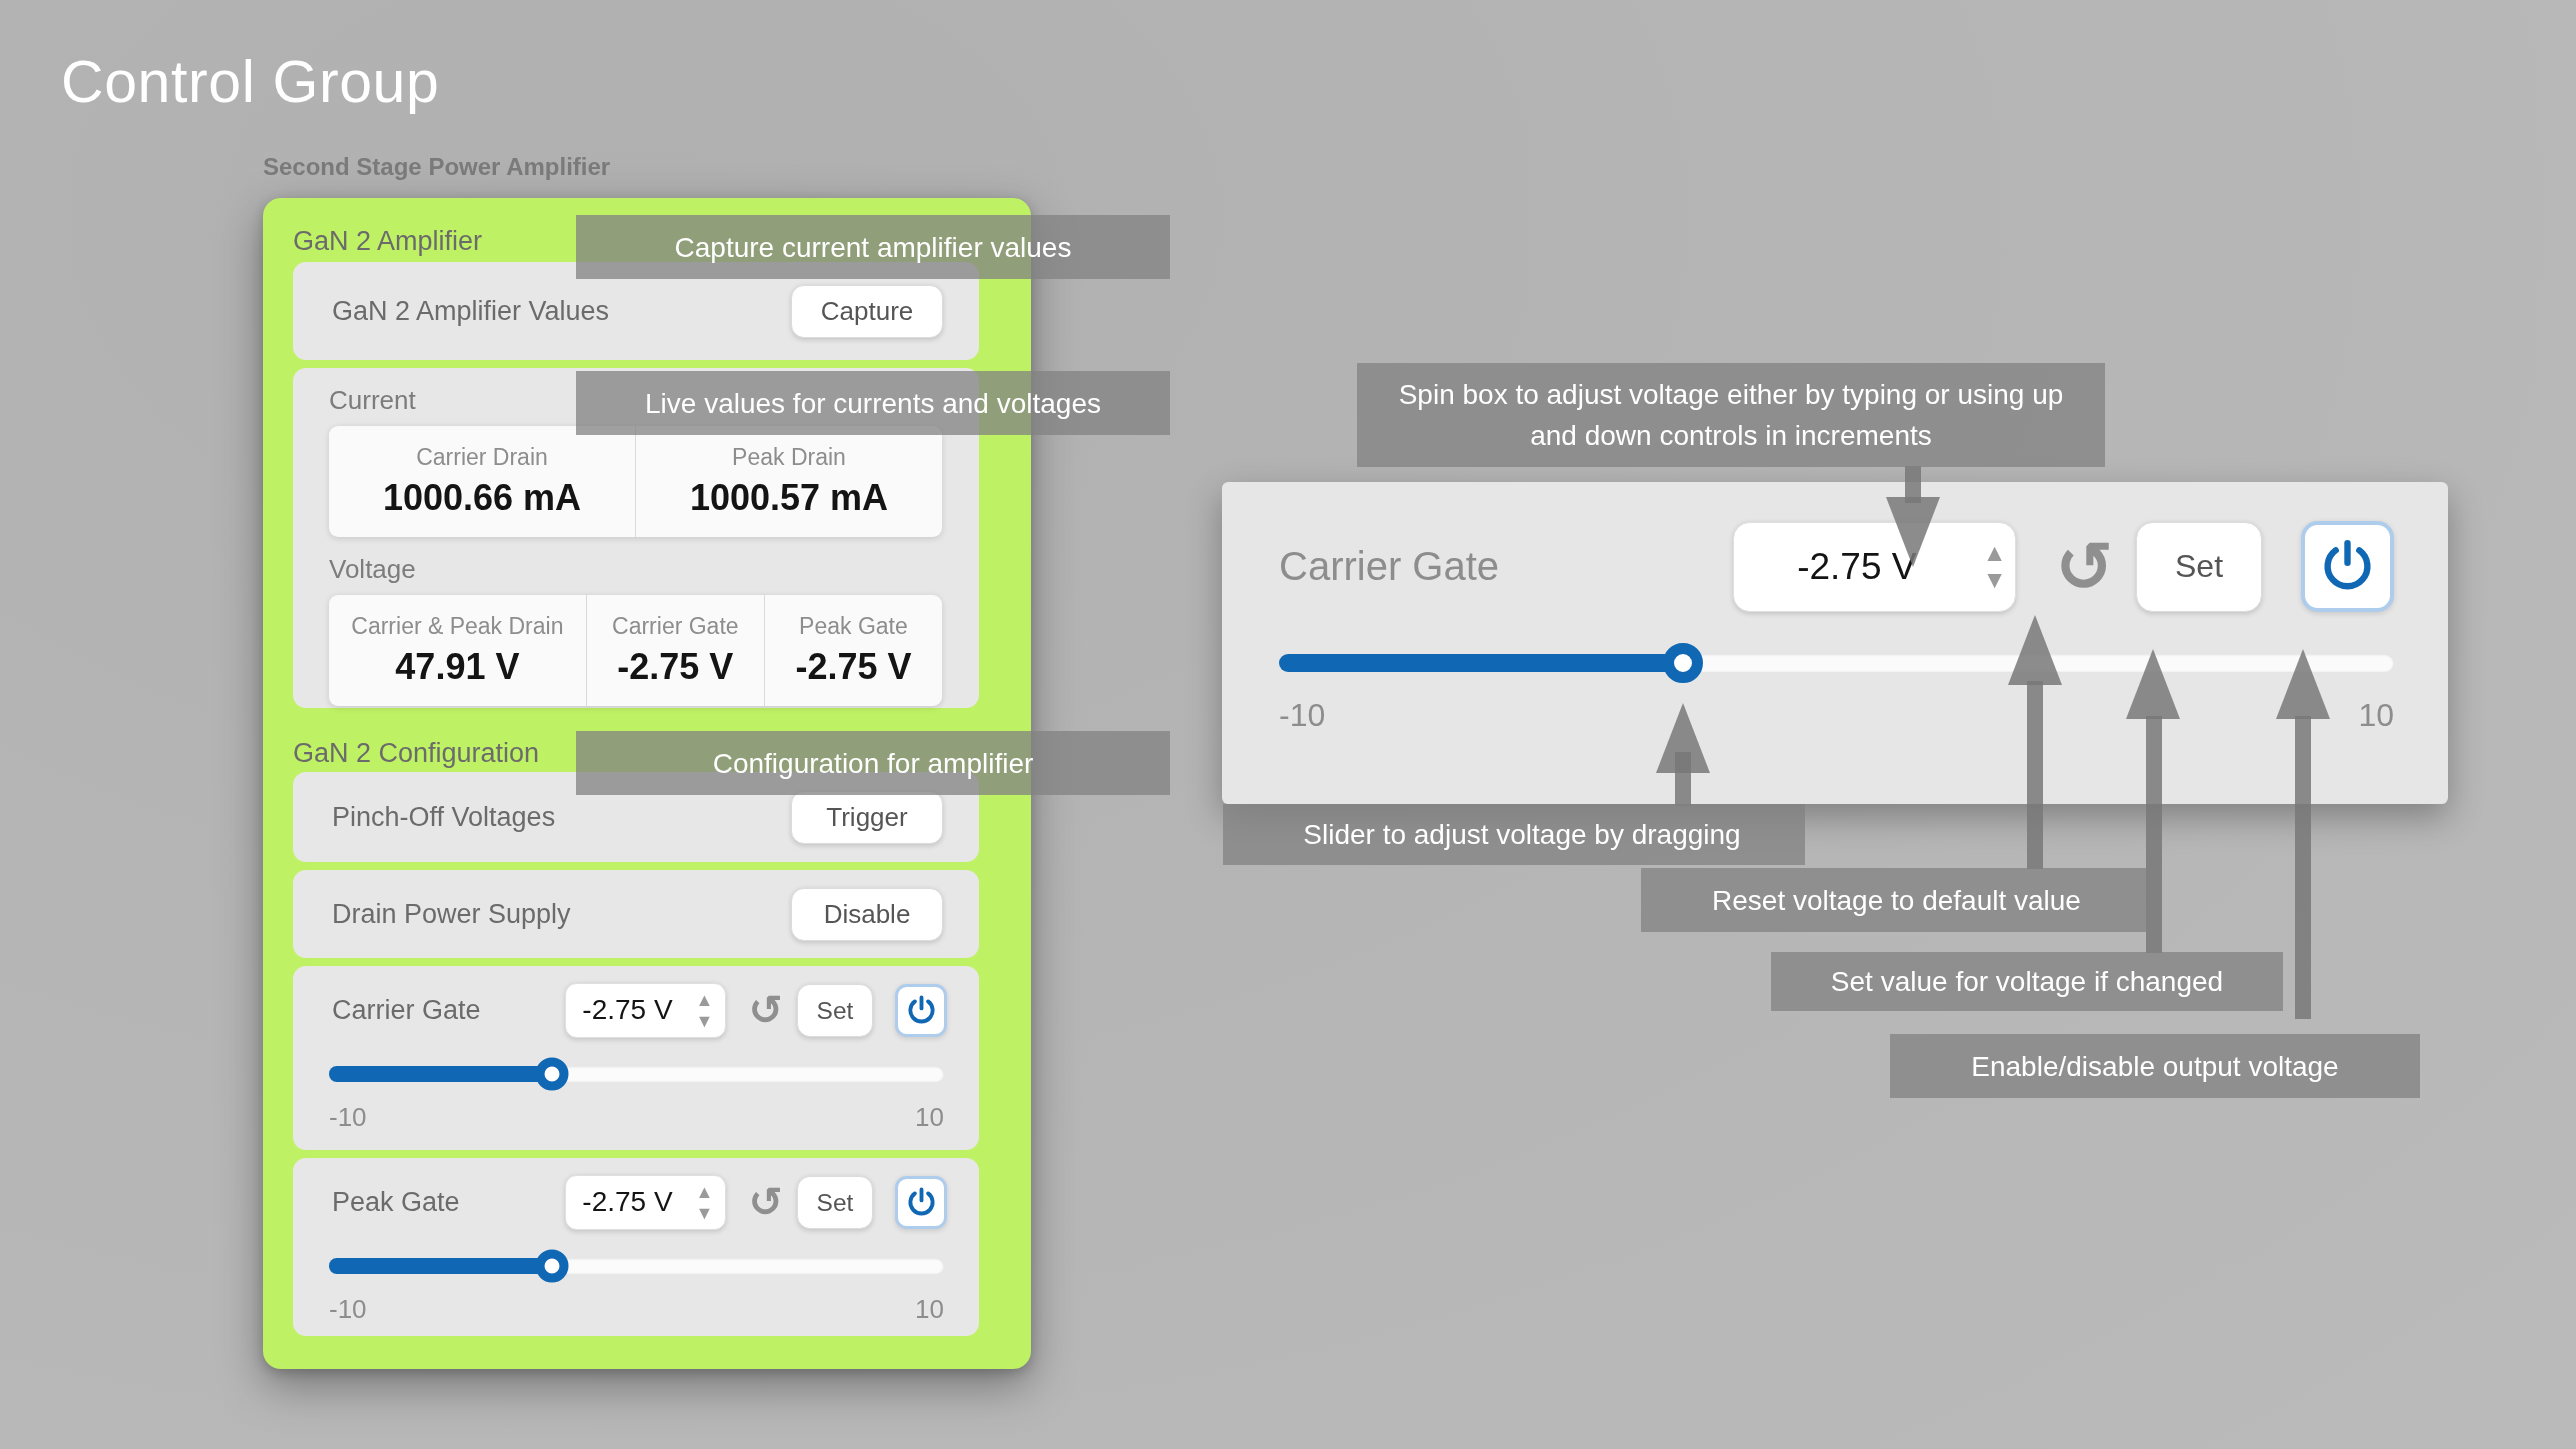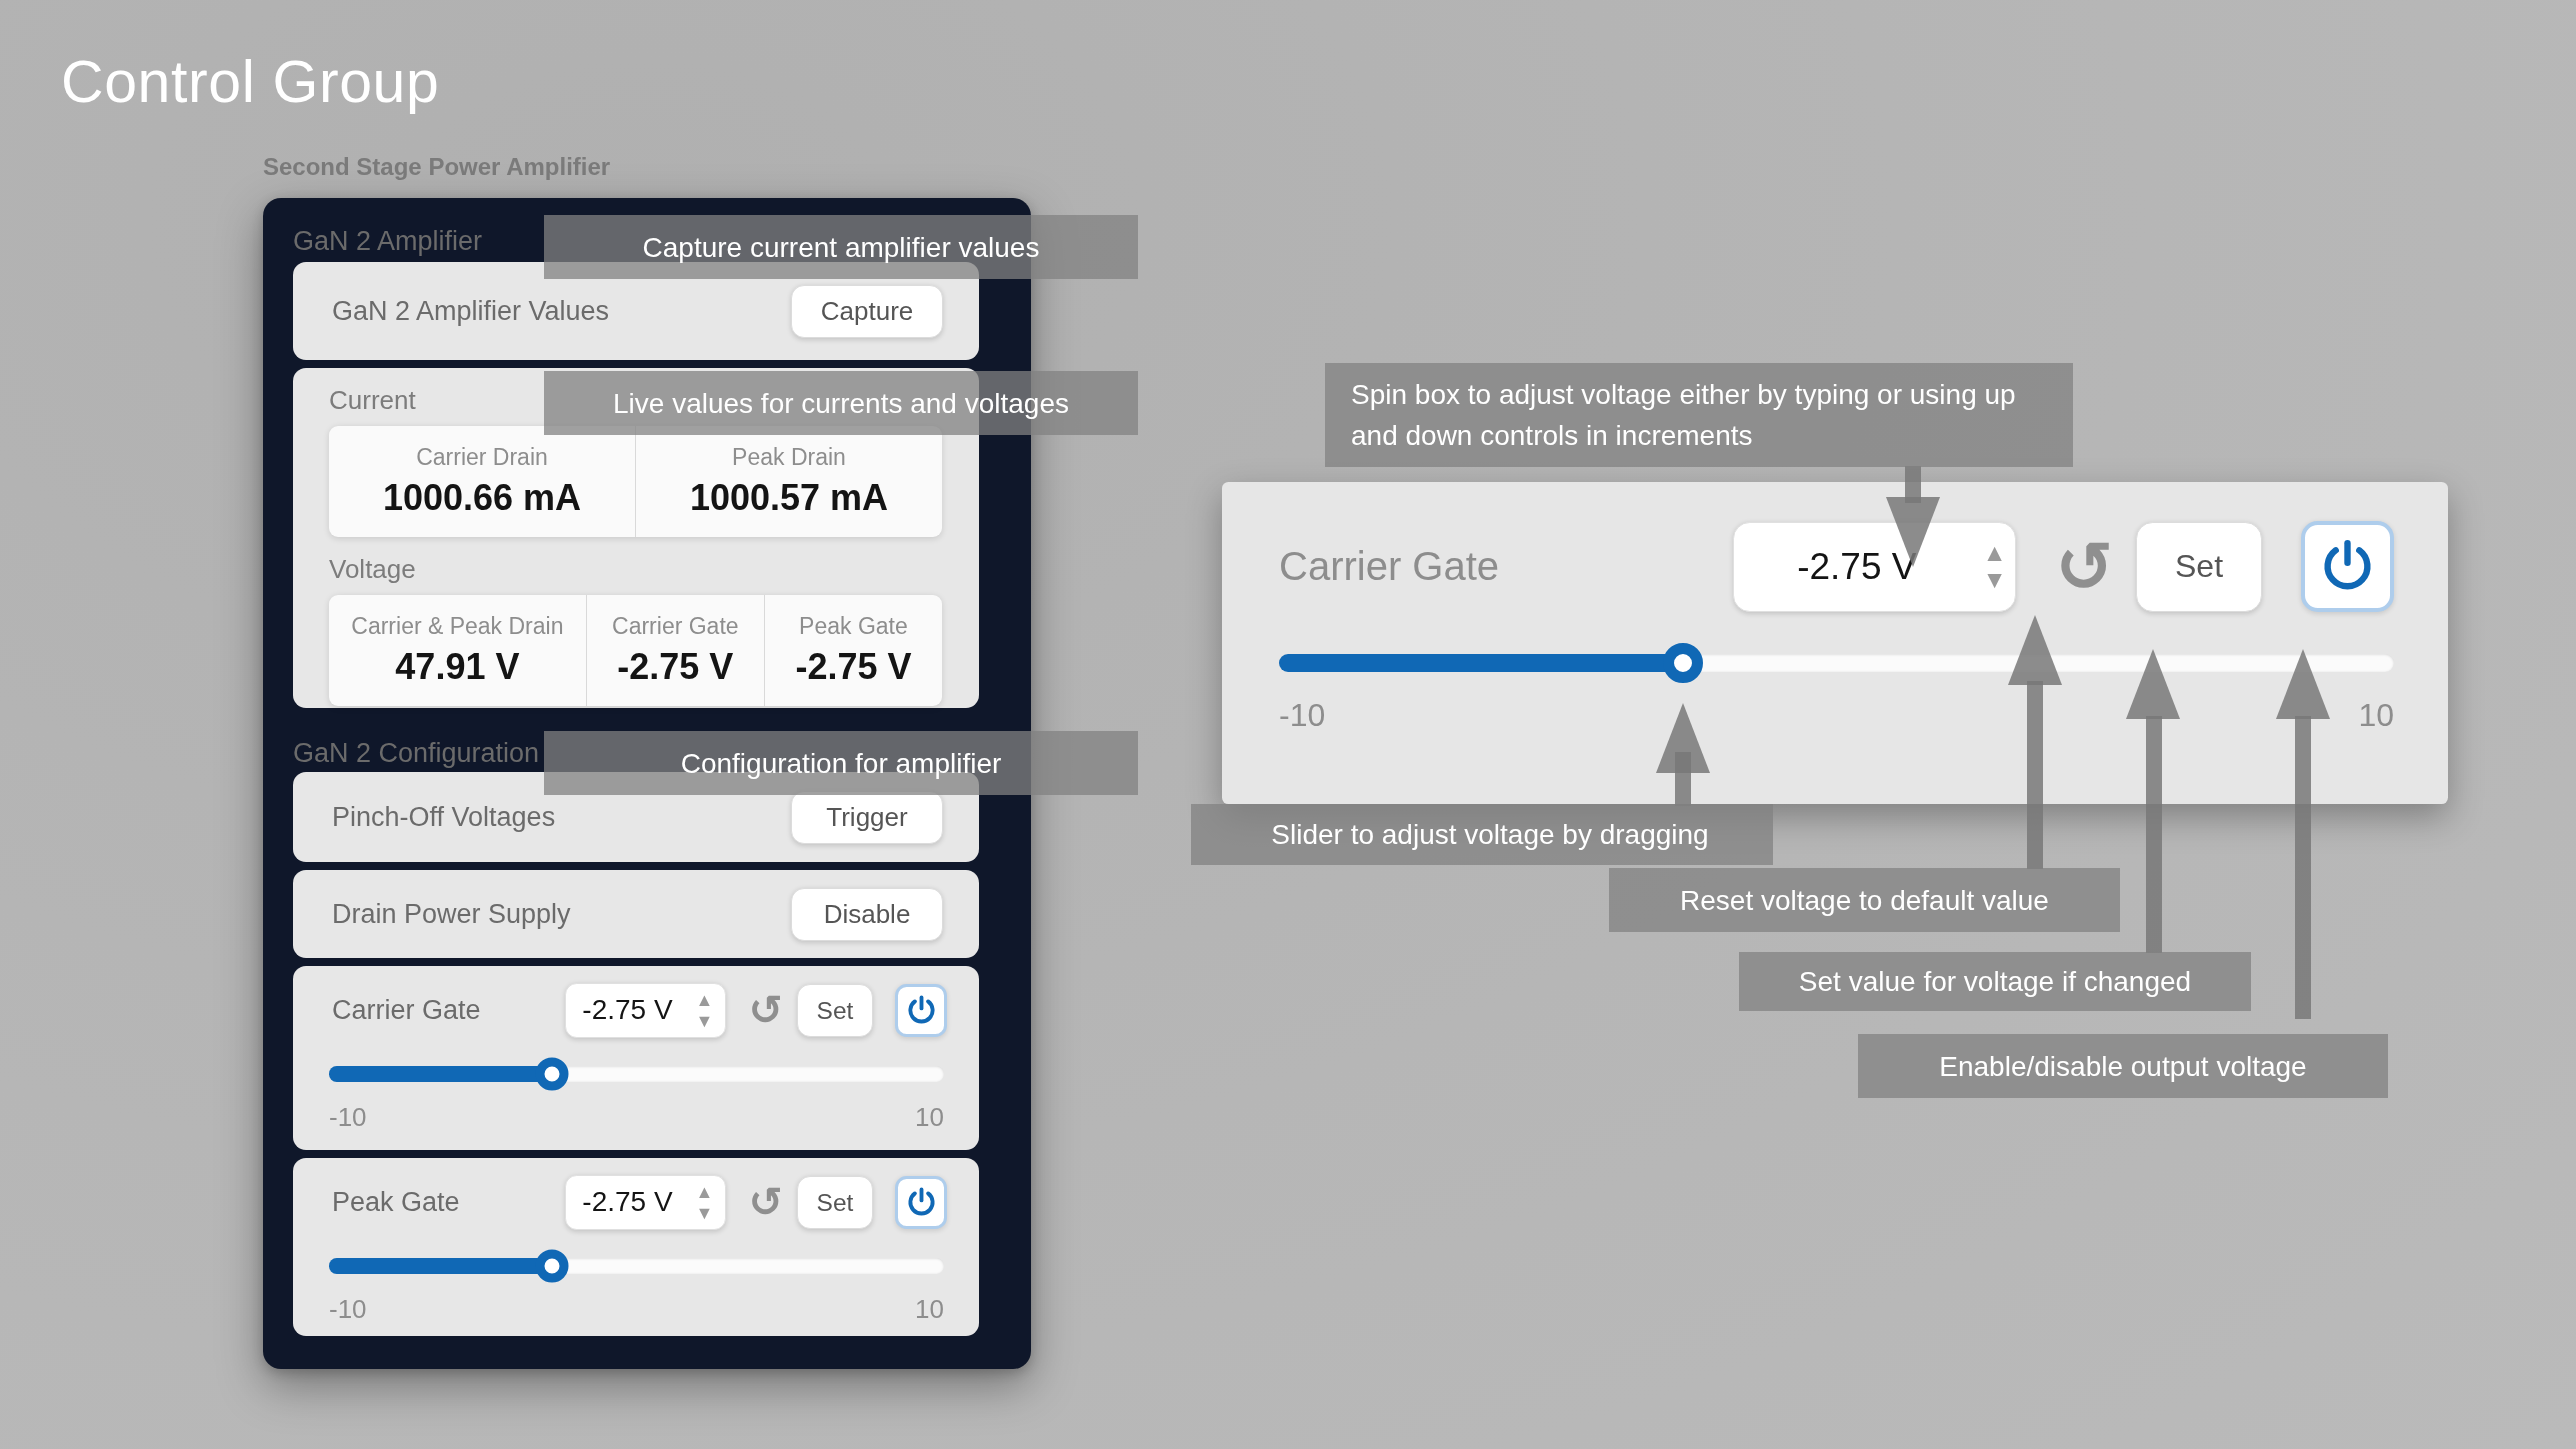--- a/index.html
+++ b/index.html
@@ -11,21 +11,21 @@
   }
   .abs { position:absolute; }
 
   
   .page-title { left:61px; top:48px; font-size:59px; color:#ffffff; font-weight:400; letter-spacing:0.6px; }
   .page-subtitle { left:263px; top:153px; font-size:24px; color:#7b7b7b; font-weight:700; }
 
   
   .amp-panel {
     left:263px; top:198px; width:768px; height:1171px;
-    background:#0f172a; border-radius:18px;
+    background:#bef264; border-radius:18px;
     box-shadow:0 16.7px 45px rgba(0,0,0,0.35), 0 3.9px 11.6px rgba(0,0,0,0.18);
     z-index:1;
   }
   .section-label { position:absolute; left:30px; font-size:27px; color:#6b6b6b; }
   .sec1 { top:28px; }
   .sec2 { top:540px; }
   .gcard {
     position:absolute; left:30px; width:686px;
     background:#e7e7e7; border-radius:13px;
   }
@@ -120,22 +120,23 @@
   .slider.big .track { top:10.3px; height:18px; border-radius:9px; }
   .slider.big .fill  { top:10.3px; height:18px; border-radius:9px; }
   .slider.big .thumb { top:19.3px; width:40px; height:40px; border-width:11px; }
   .scale.big { margin:14px 54px 0 57px; font-size:32px; }
 
   
   .callout {
     position:absolute; z-index:3;
     background:rgba(130,130,130,0.75);
     color:#ffffff; font-size:28px;
-    display:flex; align-items:center; justify-content:center; 
+    display:flex; align-items:center; justify-content:center; text-align:center;
     line-height:41px;
+    margin-left:32px;
   }
   .co-capture { left:544px;  top:215px;  width:594px;  height:64px; }
   .co-live    { left:544px;  top:371px;  width:594px;  height:64px; }
   .co-config  { left:544px;  top:731px; width:594px;  height:64px; }
   .co-spin    { left:1325px; top:363px;  width:748px; height:104px; padding:0 26px; }
   .co-slider  { left:1191px; top:804px; width:582px;  height:61px;padding-left:16px; }
   .co-reset   { left:1609px; top:868px; width:511px;  height:64px; }
   .co-set     { left:1739px; top:952px; width:512px;  height:59px; }
   .co-enable  { left:1858px; top:1034px; width:530px;  height:64px; }
 

